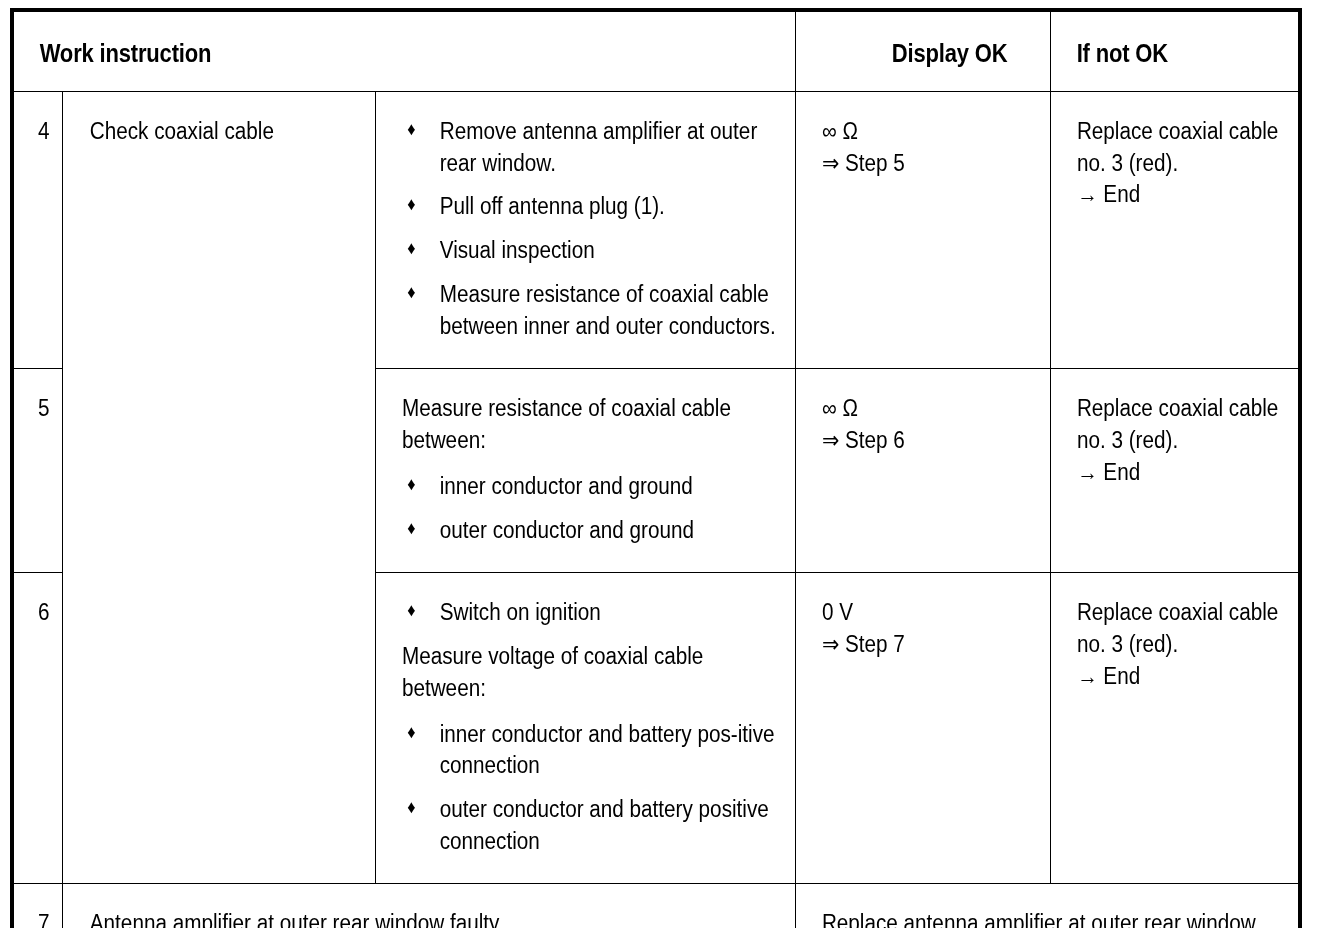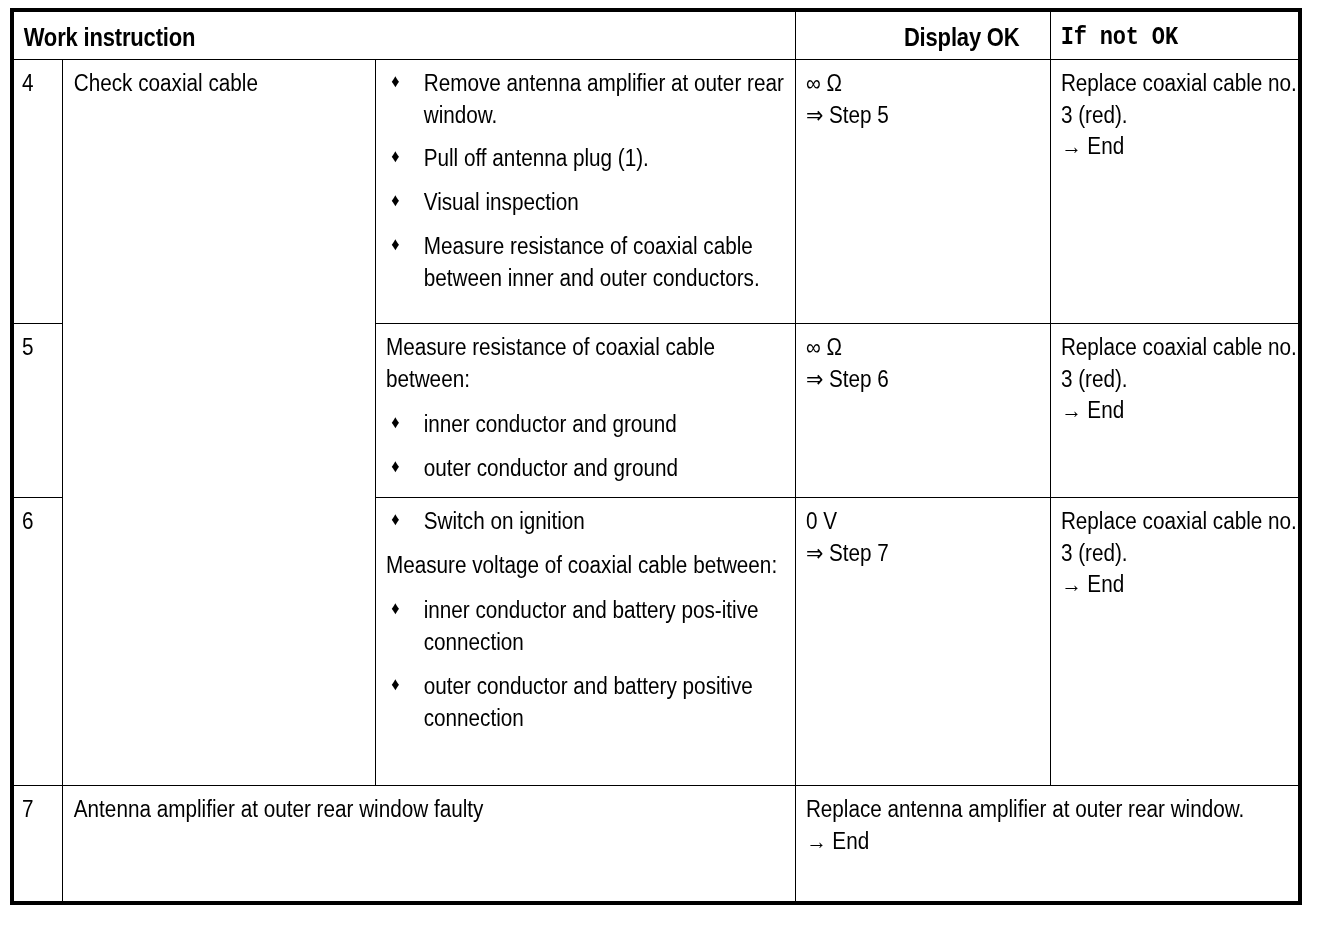--- a/index.html
+++ b/index.html
@@ -31,21 +31,21 @@
     table-layout: fixed;
     background: #ffffff;
     
     outline: 3px solid #000;
     outline-offset: 0px;
   }
 
   table.wi td, table.wi th {
     border: 1px solid #000000;
     vertical-align: top;
-    padding: 0;
+    padding: 16px;
     background: #ffffff;
     margin-left: 26px;
   }
 
   
   col.c-step  { width: 49px;  }
   col.c-desc  { width: 313px; }
   col.c-detail{ width: 420px; }
   col.c-ok    { width: 255px; }
   col.c-notok { width: 248px; }
@@ -60,21 +60,21 @@
     font-size: 25px;
     line-height: 1;
     letter-spacing: -0.2px;
     transform: scaleX(0.88);
     transform-origin: left center;
     white-space: nowrap;
     padding: 13px 0 0 11px;
   }
   th.hd-work  { text-align: left; }
   th.hd-ok    { text-align: right; }
-  th.hd-notok { text-align: left; font-family: Liberation Mono, monospace; }
+  th.hd-notok { text-align: left; }
 
   
   .cell {
     padding: 8px 10px 10px 11px;
     font-size: 23px;
     line-height: 1.38;
     transform: scaleX(0.9);
     transform-origin: left top;
     width: 111%;
   }

